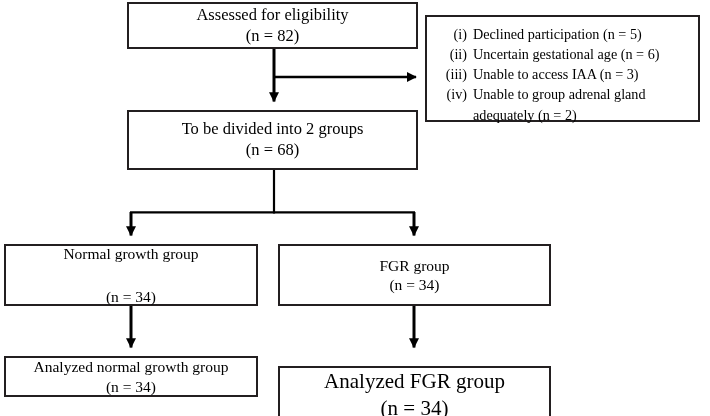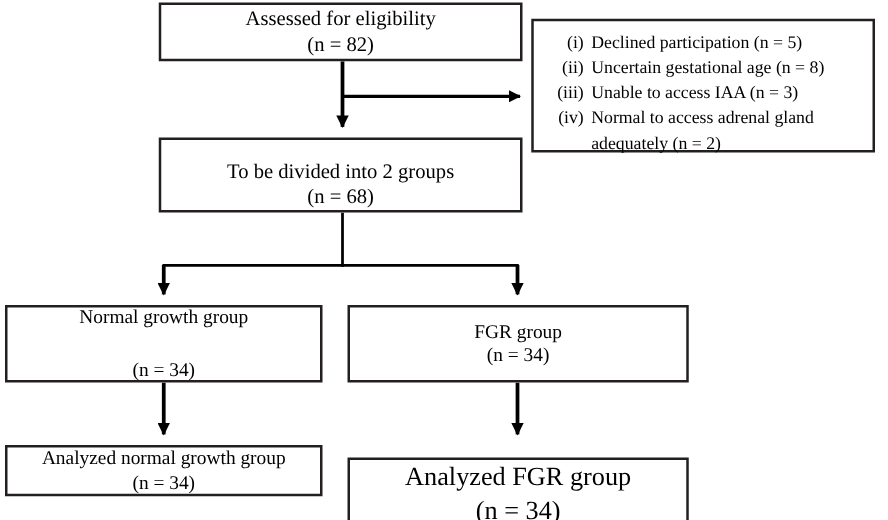--- a/index.html
+++ b/index.html
@@ -32,21 +32,20 @@
     display: block;
     white-space: nowrap;
   }
   #node-assessed {
     left: 127px; top: 2px; width: 291px; height: 47px;
     font-size: 16.5px;
   }
   #node-divided {
     left: 127px; top: 110px; width: 291px; height: 60px;
     font-size: 16.5px;
-    justify-content: flex-end;
   }
   #node-normal {
     left: 4px; top: 244px; width: 254px; height: 62px;
     font-size: 15.5px;
     gap: 24px;
   }
   #node-fgr {
     left: 278px; top: 244px; width: 273px; height: 62px;
     font-size: 15.5px;
   }
@@ -162,26 +161,26 @@
     <span class="line2">(n = 34)</span>
   </div>
 
   <div id="node-exclusions">
     <div class="excl-row">
       <span class="excl-num">(i)</span>
       <span class="excl-text">Declined participation (n = 5)</span>
     </div>
     <div class="excl-row">
       <span class="excl-num">(ii)</span>
-      <span class="excl-text">Uncertain gestational age (n = 8)</span>
+      <span class="excl-text">Uncertain gestational age (n = 6)</span>
     </div>
     <div class="excl-row">
       <span class="excl-num">(iii)</span>
       <span class="excl-text">Unable to access IAA (n = 3)</span>
     </div>
     <div class="excl-row">
       <span class="excl-num">(iv)</span>
-      <span class="excl-text">Normal to access adrenal gland</span>
+      <span class="excl-text">Unable to group adrenal gland</span>
     </div>
     <div class="excl-cont">adequately (n = 2)</div>
   </div>
 
 </div>
 
 </body></html>

